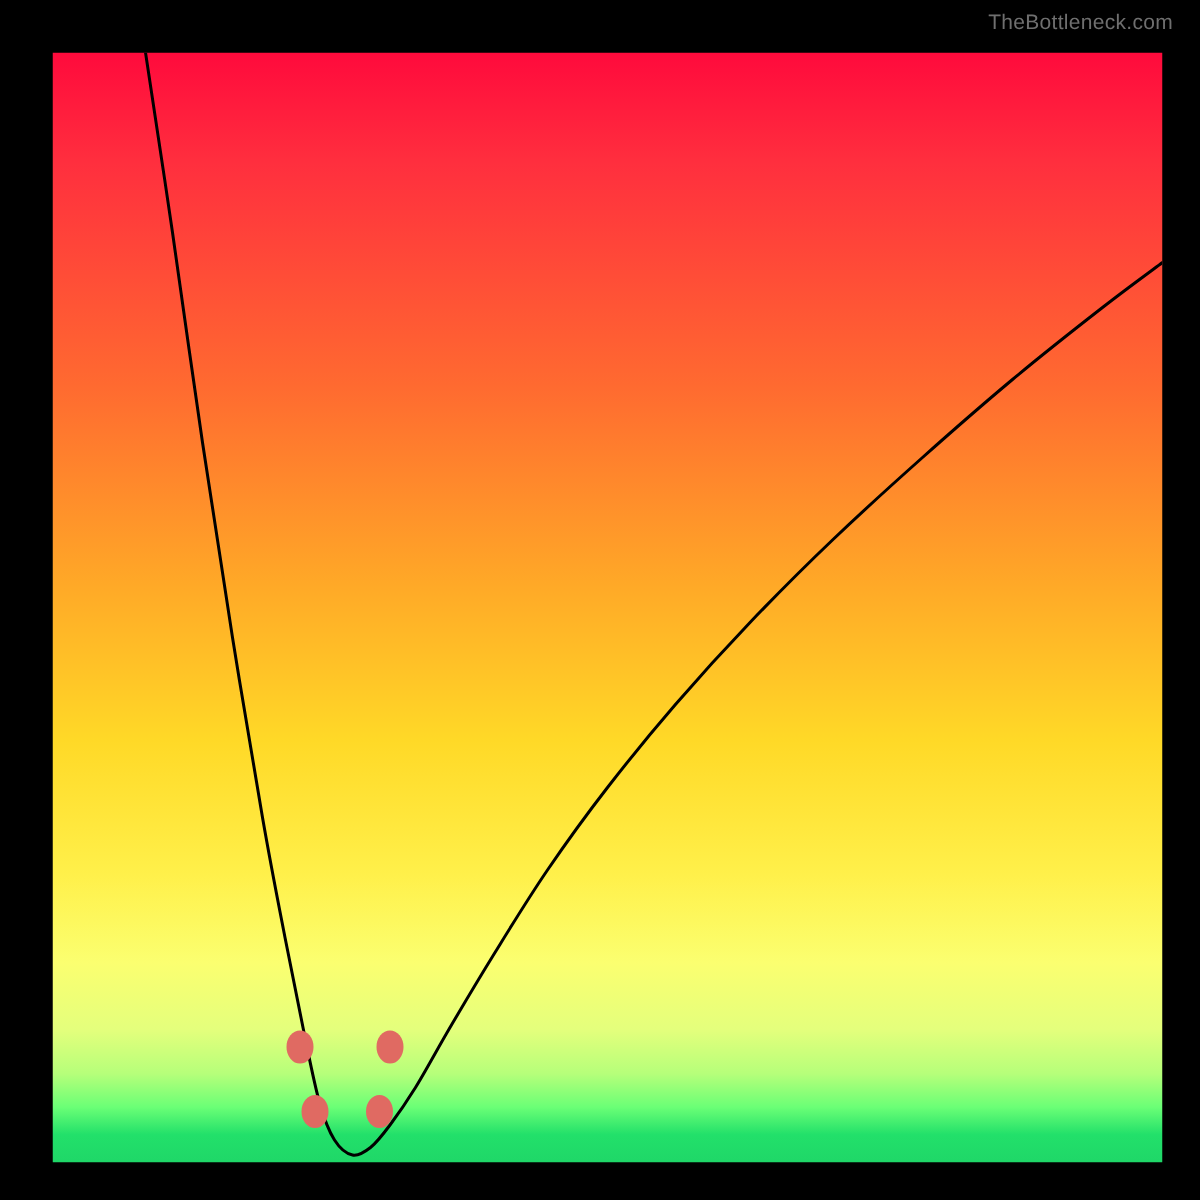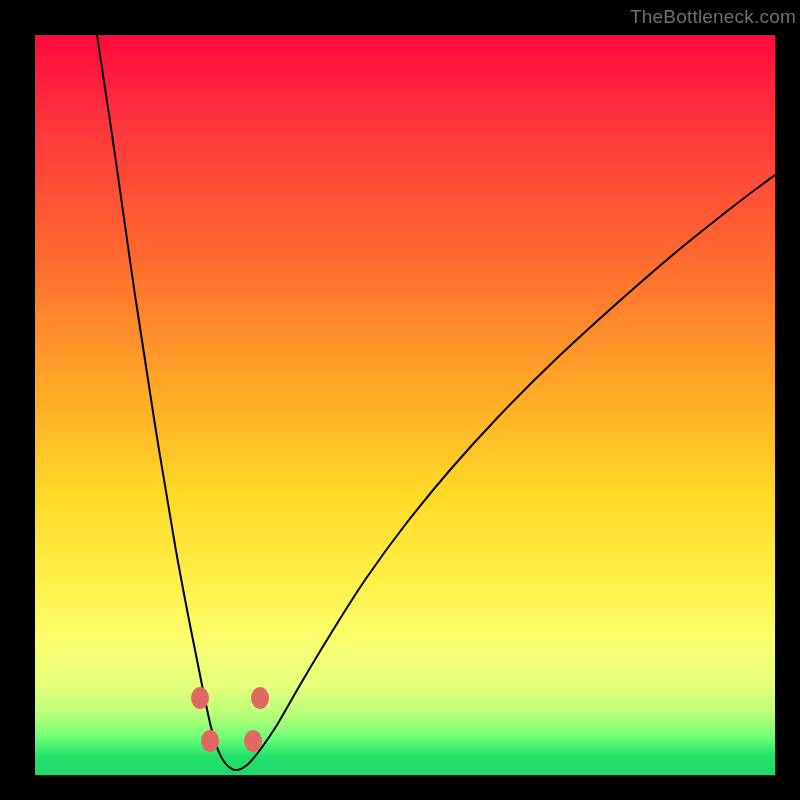--- a/index.html
+++ b/index.html
@@ -53,23 +53,23 @@
   .curve-svg {
     position: absolute;
     left: 0;
     top: 0;
     width: 740px;
     height: 740px;
   }
   .watermark {
     position: absolute;
     top: 6px;
-    right: 4px;
+    right: 18px;
     color: #6f6f6f;
-    font-size: 19px;
+    font-size: 14px;
     font-weight: 500;
     letter-spacing: 0.2px;
   }
 </style>
 </head>
 <body>
 
 <div class="frame">
 
   <div class="plot">

